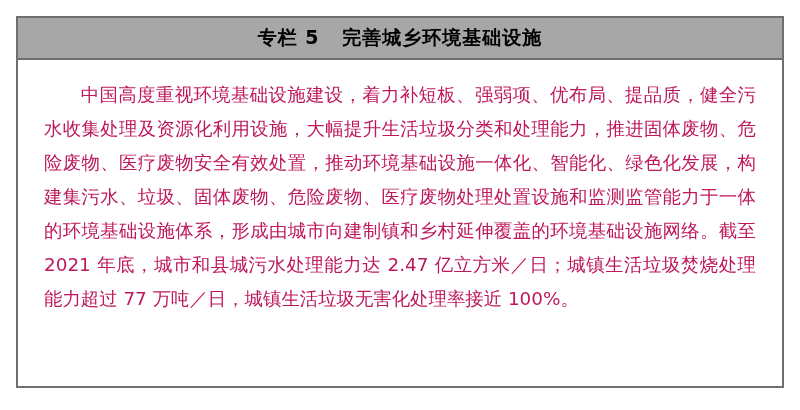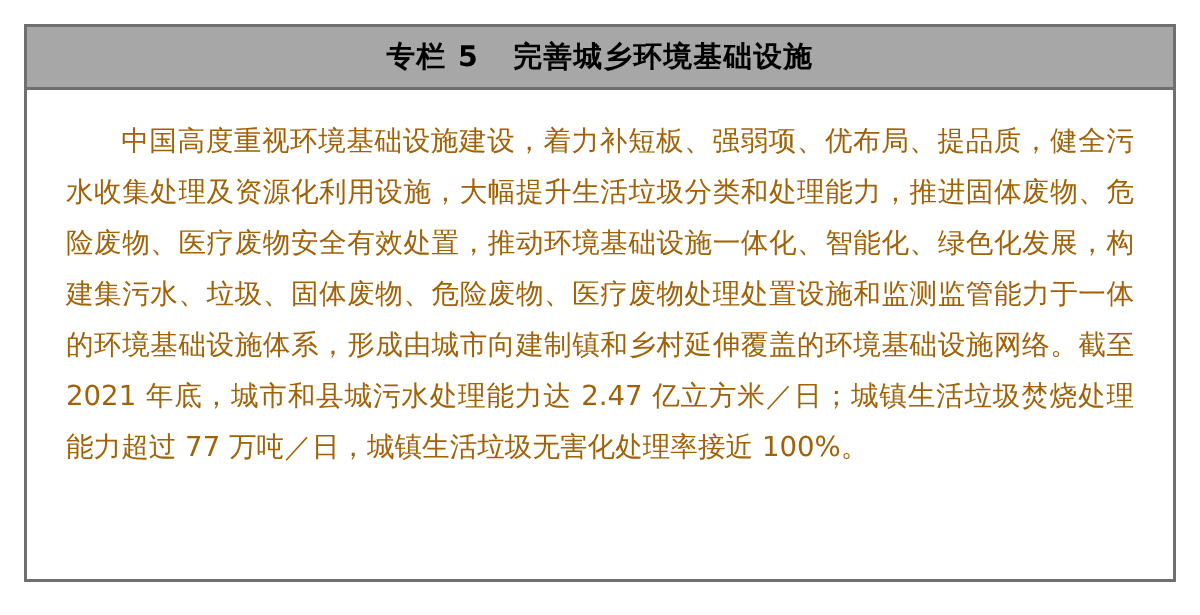--- a/index.html
+++ b/index.html
@@ -49,21 +49,21 @@
   .box-body {
     padding: 18px 26px 10px 26px;
     box-sizing: border-box;
     height: calc(100% - 42px);
     overflow: hidden;
   }
   .para {
     font-family: "DejaVu Sans", sans-serif;
     font-size: 18.4px;
     line-height: 34px;
-    color: #a16207;
+    color: #be185d;
     text-align: justify;
     text-justify: inter-ideograph;
     text-indent: 2em;
     margin: 0;
     word-break: break-all;
   }
   .watermark {
     position: absolute;
     right: 8px;
     bottom: 6px;

